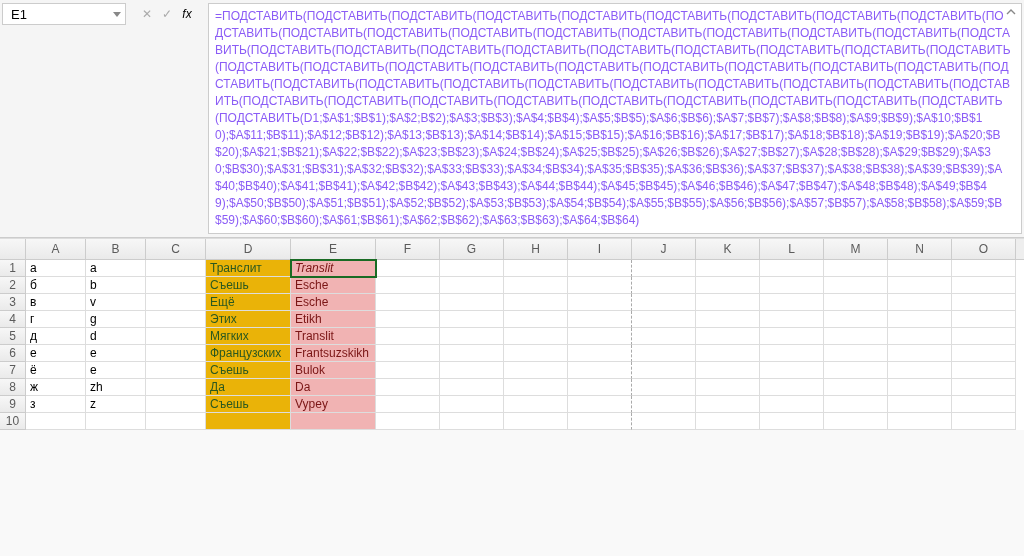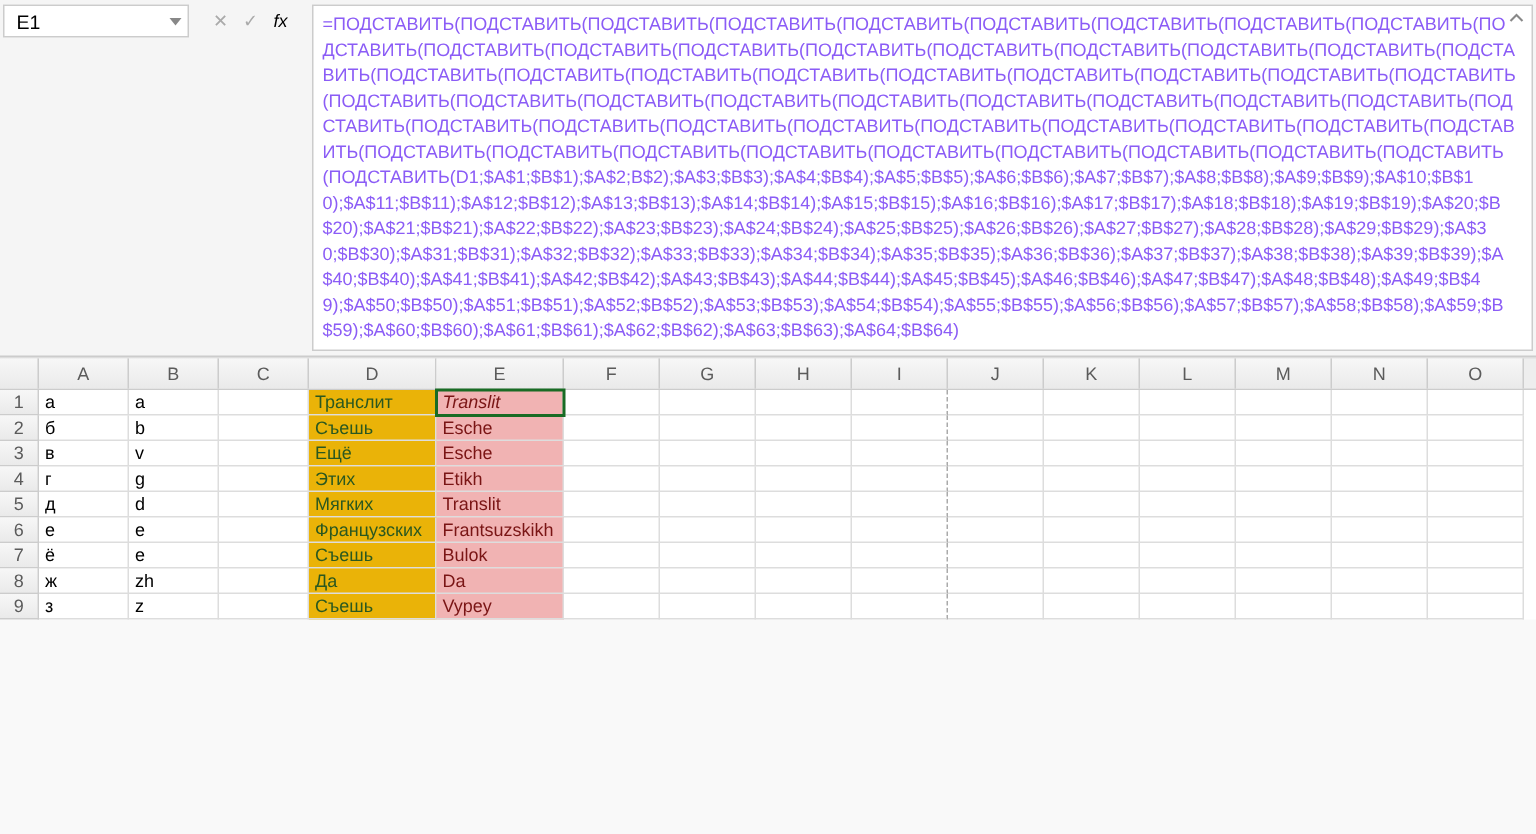--- a/index.html
+++ b/index.html
@@ -351,14 +351,32 @@
         <div class="cell wG"></div>
         <div class="cell wH"></div>
         <div class="cell wI col-I"></div>
         <div class="cell wJ"></div>
         <div class="cell wK"></div>
         <div class="cell wL"></div>
         <div class="cell wM"></div>
         <div class="cell wN"></div>
         <div class="cell wO"></div>
       </div>
+      <div class="row">
+        <div class="row-h">10</div>
+        <div class="cell wA"></div>
+        <div class="cell wB"></div>
+        <div class="cell wC"></div>
+        <div class="cell wD green"></div>
+        <div class="cell wE red"></div>
+        <div class="cell wF"></div>
+        <div class="cell wG"></div>
+        <div class="cell wH"></div>
+        <div class="cell wI col-I"></div>
+        <div class="cell wJ"></div>
+        <div class="cell wK"></div>
+        <div class="cell wL"></div>
+        <div class="cell wM"></div>
+        <div class="cell wN"></div>
+        <div class="cell wO"></div>
+      </div>
     </div>
 </div>
 
 </body></html>

